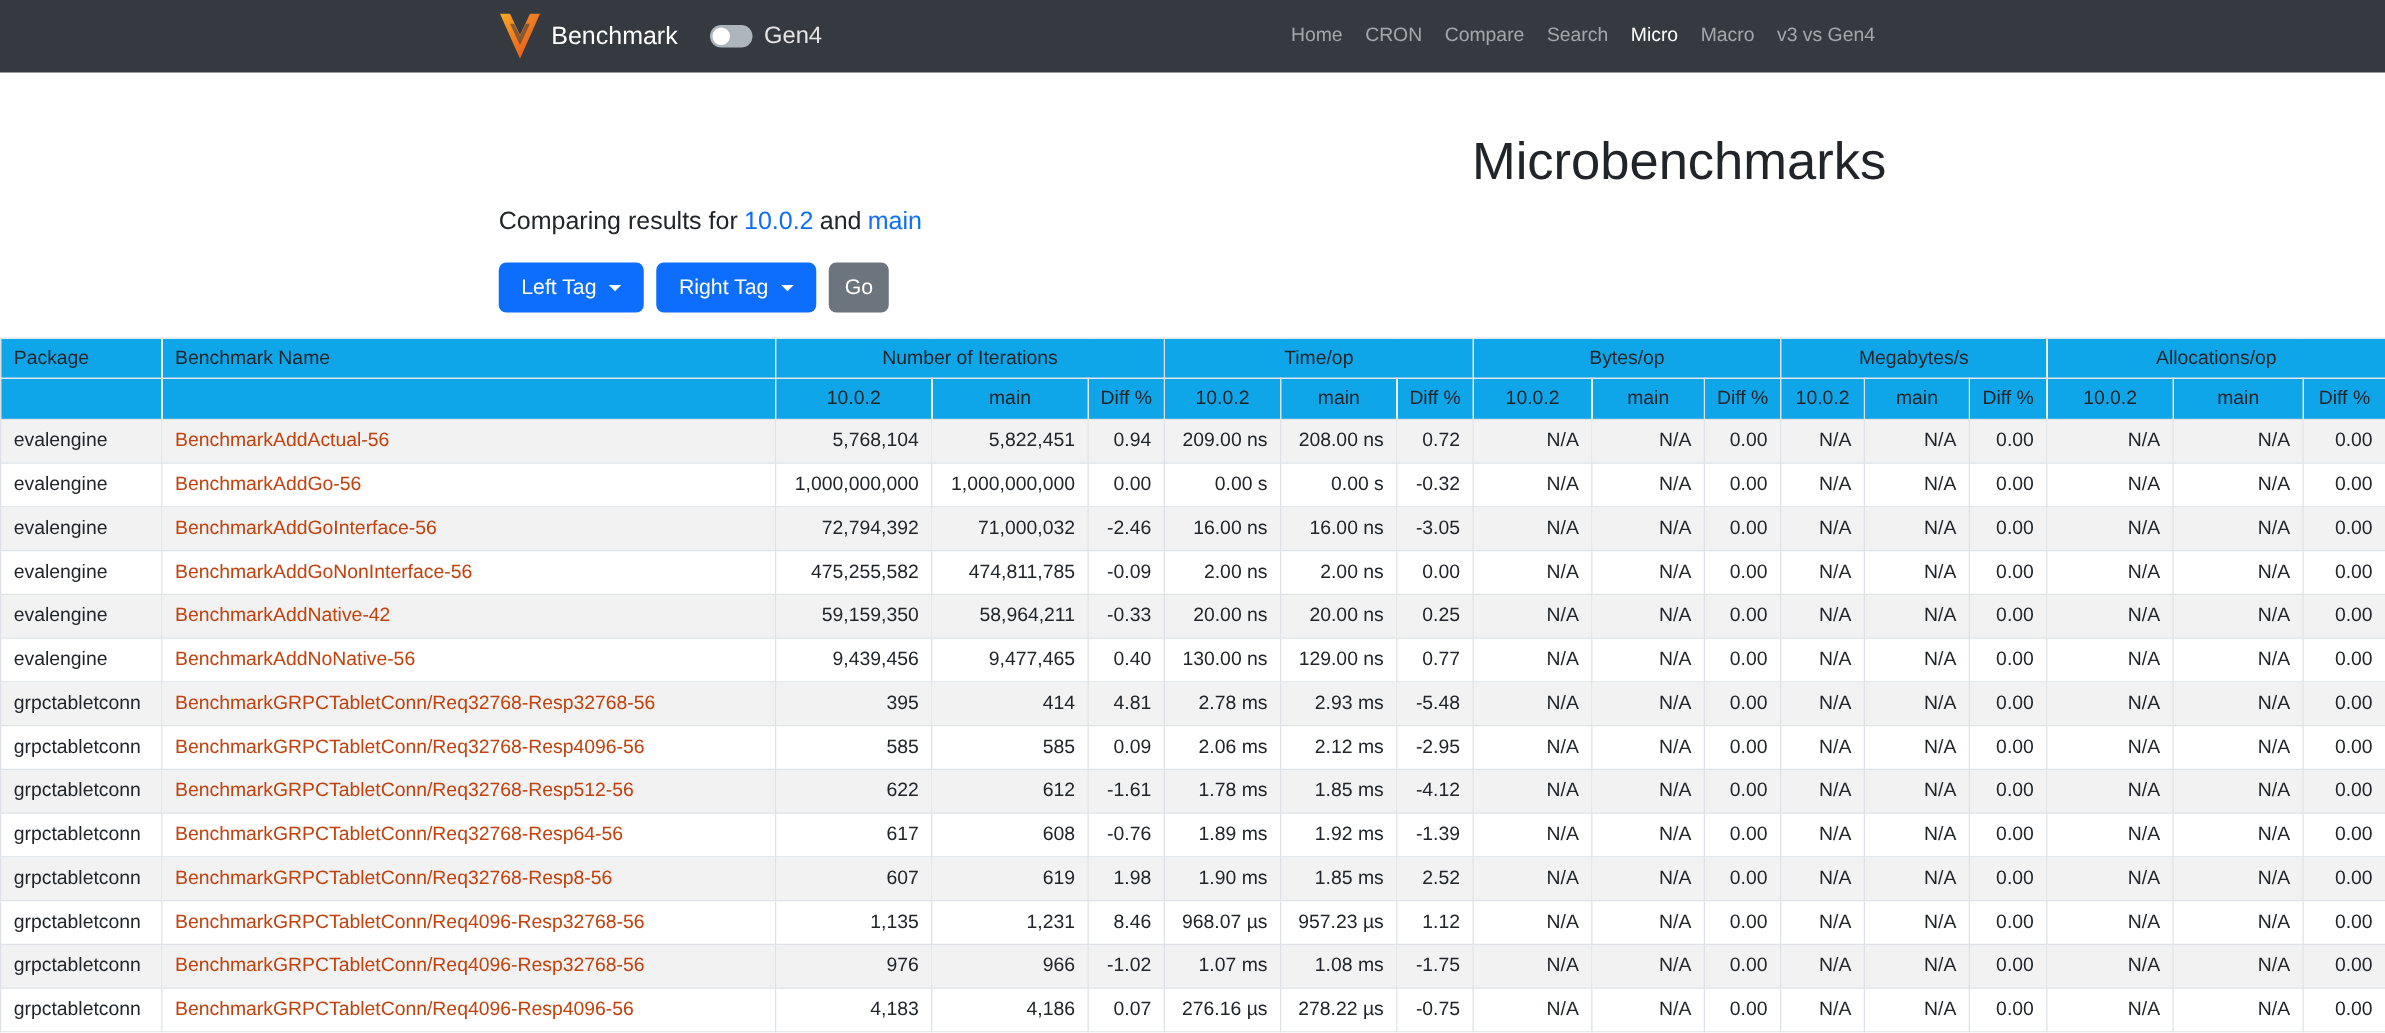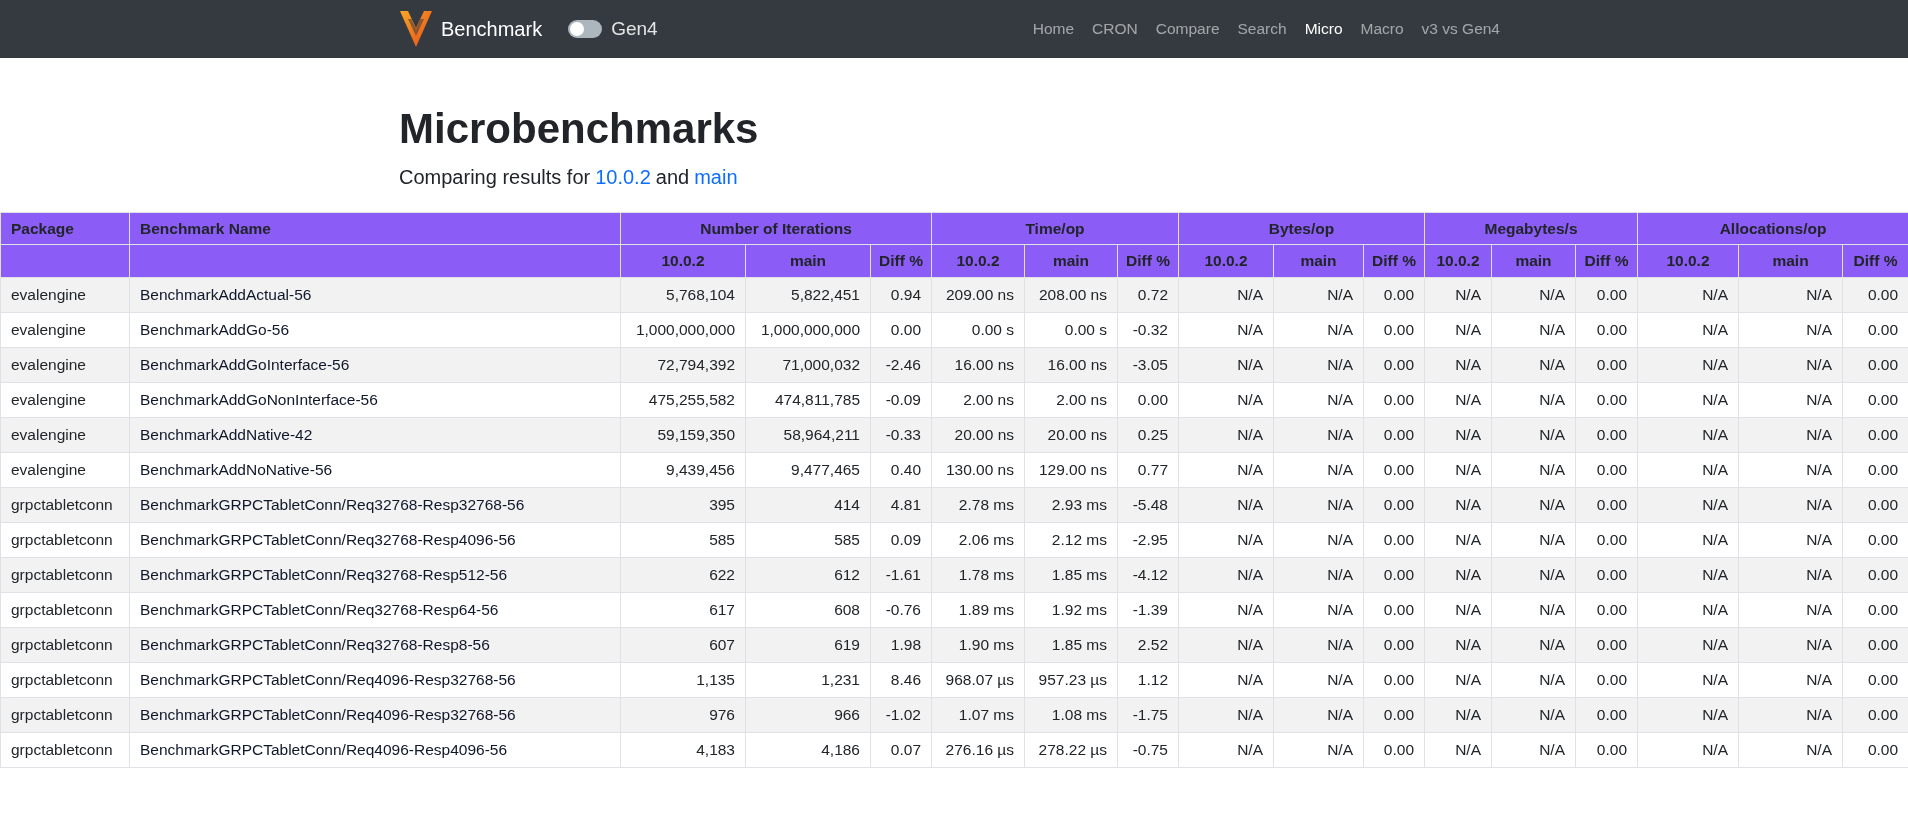--- a/index.html
+++ b/index.html
@@ -18,49 +18,49 @@
   .switch .knob { position:absolute; left:2px; top:2px; width:14px; height:14px;
     border-radius:50%; background:#fff; }
   .toggle-label { color:#e5e5e5; font-size:19px; margin-left:9px; }
   .nav-links { display:flex; }
   .nav-link { color:rgba(255,255,255,.55); font-size:15.5px; padding:0 9px;
     text-decoration:none; cursor:pointer; }
   .nav-link.active { color:#fff; }
 
   
   .main-wrap { width:1140px; margin:0 auto; padding:46px 15px 0 15px; }
-  .page-title { font-size:42px; line-height:1.2; font-weight:700; color:#212529; }
+  .page-title { font-size:42px; line-height:1.2; font-weight:400; color:#212529;text-align:right; }
   .page-subtitle { margin-top:8px; font-size:20px; line-height:1.5;
     display:flex; gap:5px; }
   .page-subtitle a { color:#0d6efd; text-decoration:none; cursor:pointer; }
 
   .controls { margin-top:18px; display:flex; gap:10px; }
   .btn { height:40px; border:none; border-radius:6px; font-size:17px;
     font-family:inherit; color:#fff; cursor:pointer; display:inline-flex;
     align-items:center; padding:0 18px; }
   .btn-primary { background:#0d6efd; }
   .btn-go { background:#6c757d; padding:0 13px; }
   .caret { width:0; height:0; display:inline-block; margin-left:10px;
     border-left:5px solid transparent; border-right:5px solid transparent;
     border-top:5px solid #fff; }
 
   
   .table-wrap { margin-top:20px; }
   table { width:1908px; border-collapse:collapse; table-layout:fixed;
     font-size:15.5px; background:#fff; }
   th, td { border:1px solid #dee2e6; overflow:hidden; white-space:nowrap; }
-  thead th { font-weight:700; background:#8b5cf6; }
+  thead th { font-weight:400; background:#0ea5e9; }
   tr.group-row th { height:32px; text-align:center; }
   tr.group-row th.left-h { text-align:left; padding:0 10px; }
   tr.sub-row th { height:33px; text-align:center; }
   tbody td { height:35px; vertical-align:middle; }
   tbody tr:nth-child(odd) { background:#f2f2f2; }
   td.pkg { padding:0 10px; }
   td.bench { padding:0 10px; }
-  td.bench a { color:#0f172a; text-decoration:none; cursor:pointer; }
+  td.bench a { color:#c2410c; text-decoration:none; cursor:pointer; }
   td.num { text-align:right; padding:0 10px; }
 
   col.c-pkg{width:129px} col.c-bench{width:491px}
   col.c-i1{width:125px} col.c-i2{width:125px} col.c-i3{width:61px}
   col.c-t1{width:93px}  col.c-t2{width:93px}  col.c-t3{width:61px}
   col.c-b1{width:95px}  col.c-b2{width:90px}  col.c-b3{width:61px}
   col.c-m1{width:67px}  col.c-m2{width:84px}  col.c-m3{width:62px}
   col.c-a1{width:101px} col.c-a2{width:104px} col.c-a3{width:66px}
 </style>
 </head>
@@ -98,20 +98,31 @@
 </nav>
 
 <main class="main-wrap">
   <h1 class="page-title">Microbenchmarks</h1>
   <p class="page-subtitle">
     <span>Comparing results for</span>
     <a>10.0.2</a>
     <span>and</span>
     <a>main</a>
   </p>
+  <div class="controls">
+    <button class="btn btn-primary">
+      <span>Left Tag</span>
+      <span class="caret"></span>
+    </button>
+    <button class="btn btn-primary">
+      <span>Right Tag</span>
+      <span class="caret"></span>
+    </button>
+    <button class="btn btn-go">Go</button>
+  </div>
 </main>
 
 <div class="table-wrap">
   <table>
     <colgroup>
       <col class="c-pkg">
         <col class="c-bench">
       <col class="c-i1">
         <col class="c-i2">
         <col class="c-i3">

